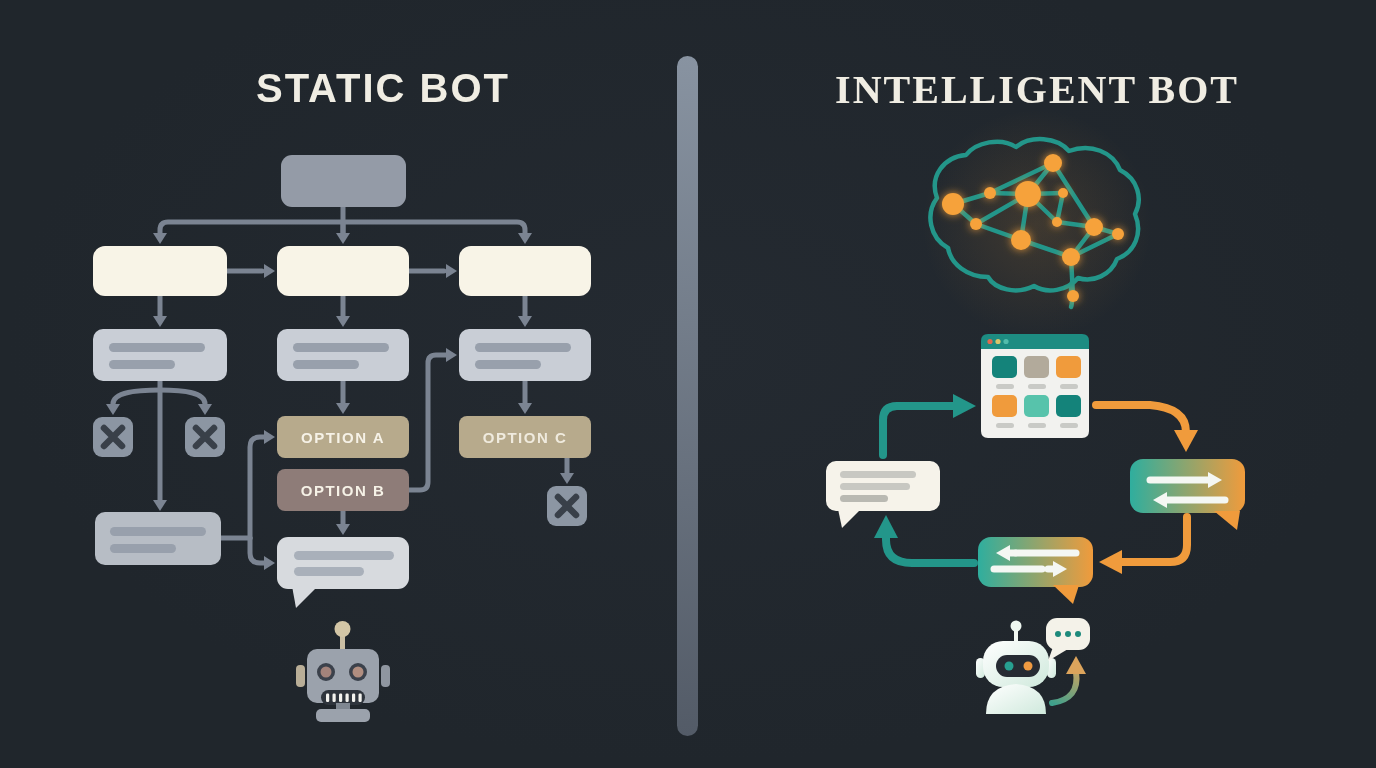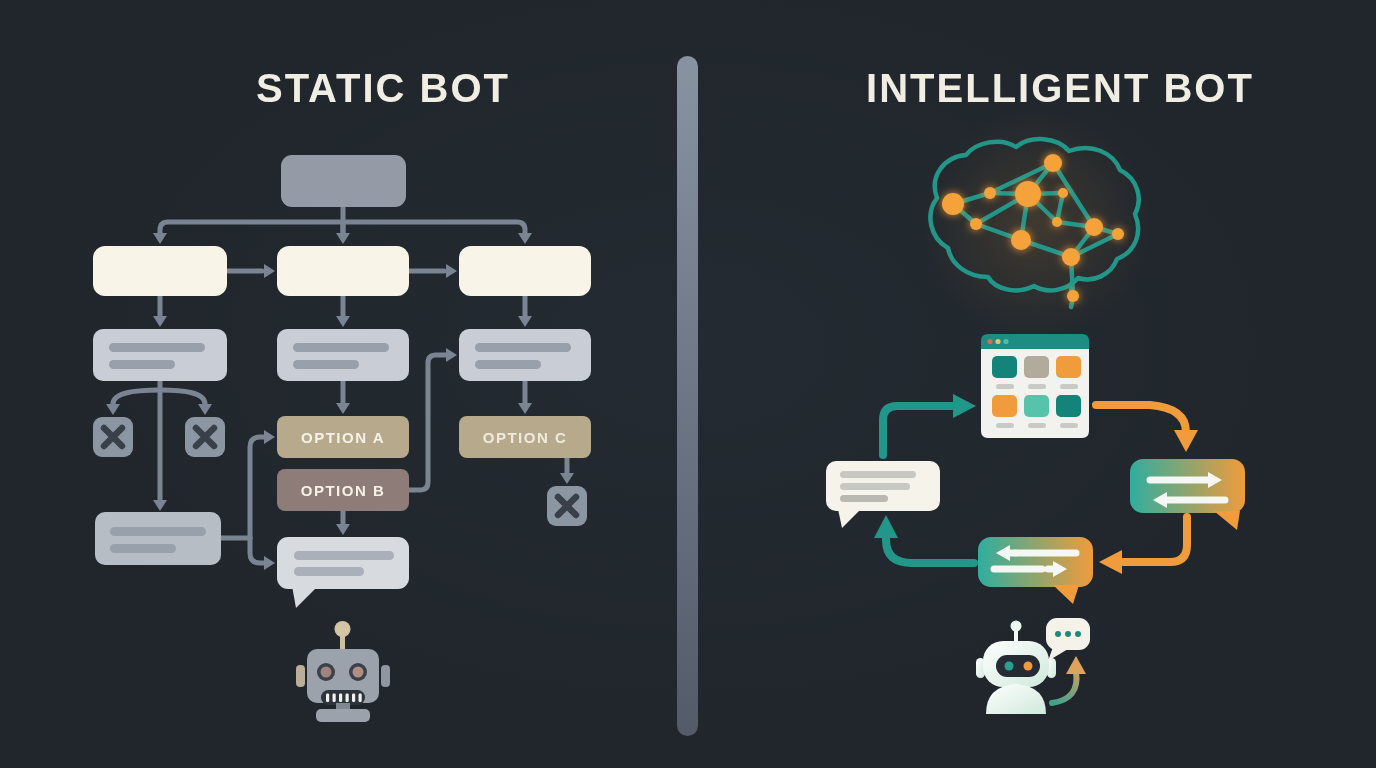--- a/index.html
+++ b/index.html
@@ -17,21 +17,21 @@
     width:1376px;height:768px;overflow:hidden;position:relative;
     background:radial-gradient(ellipse at 50% 45%, #242a31 0%, var(--background) 70%);
     font-family:"Liberation Sans", sans-serif;
   }
   .panel-title{
     position:absolute;top:66px;transform:translateX(-50%);
     font-size:40px;font-weight:700;letter-spacing:2px;color:var(--title-text);
     white-space:nowrap;
   }
   #title-left{left:351px;margin-left:32px;}
-  #title-right{left:1060px;}
+  #title-right{left:1037px;font-family:Liberation Serif, serif;}
   svg{position:absolute;left:0;top:0;}
   .conn{stroke:var(--connector);stroke-width:5;fill:none;stroke-linecap:round;stroke-linejoin:round;}
   .tip{fill:var(--connector);stroke:none;}
   .bar{fill:var(--bar-gray);}
   .bar2{fill:var(--bar-gray2);}
   .opt-label{fill:var(--option-text);font:700 15px "Liberation Sans",sans-serif;letter-spacing:1.5px;text-anchor:middle;}
   .xmark{stroke:var(--x-glyph);stroke-width:6.5;stroke-linecap:round;fill:none;}
   .brain-line{stroke:var(--teal);stroke-width:4.5;fill:none;stroke-linecap:round;stroke-linejoin:round;}
   .node{fill:var(--node-orange);filter:url(#glow);}
   .cycle-teal{stroke:var(--teal);stroke-width:8;fill:none;stroke-linecap:round;}

